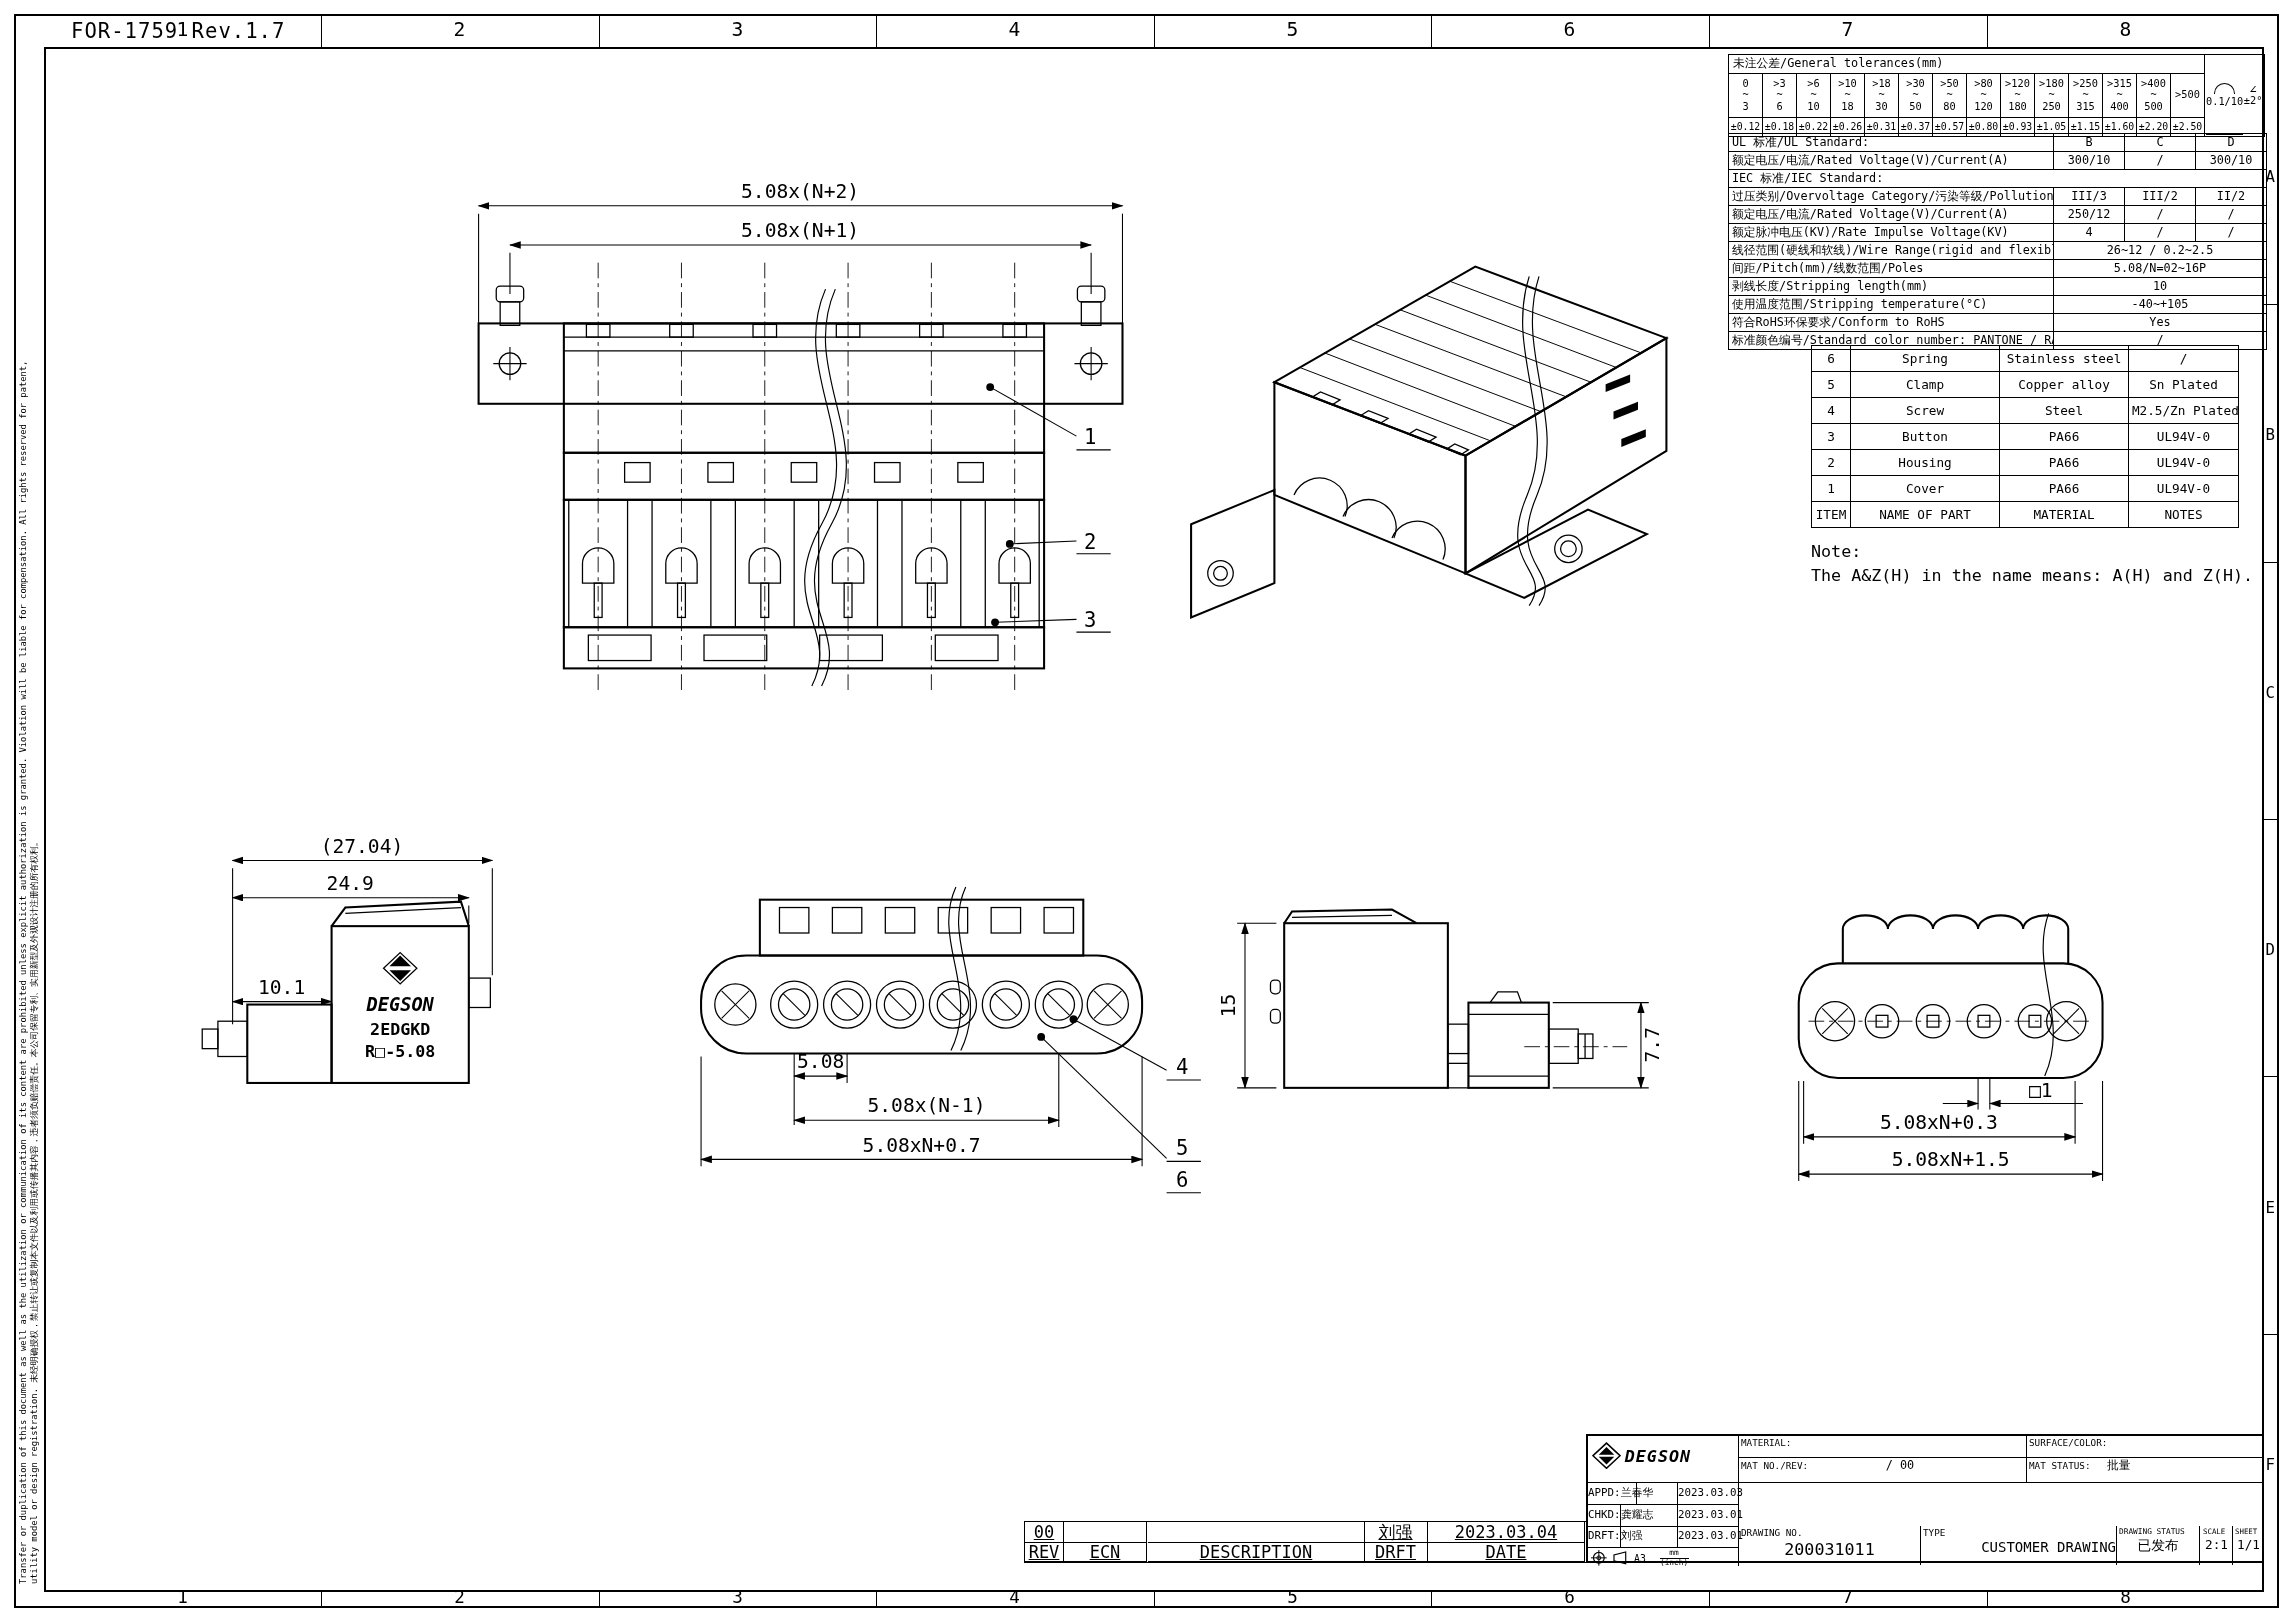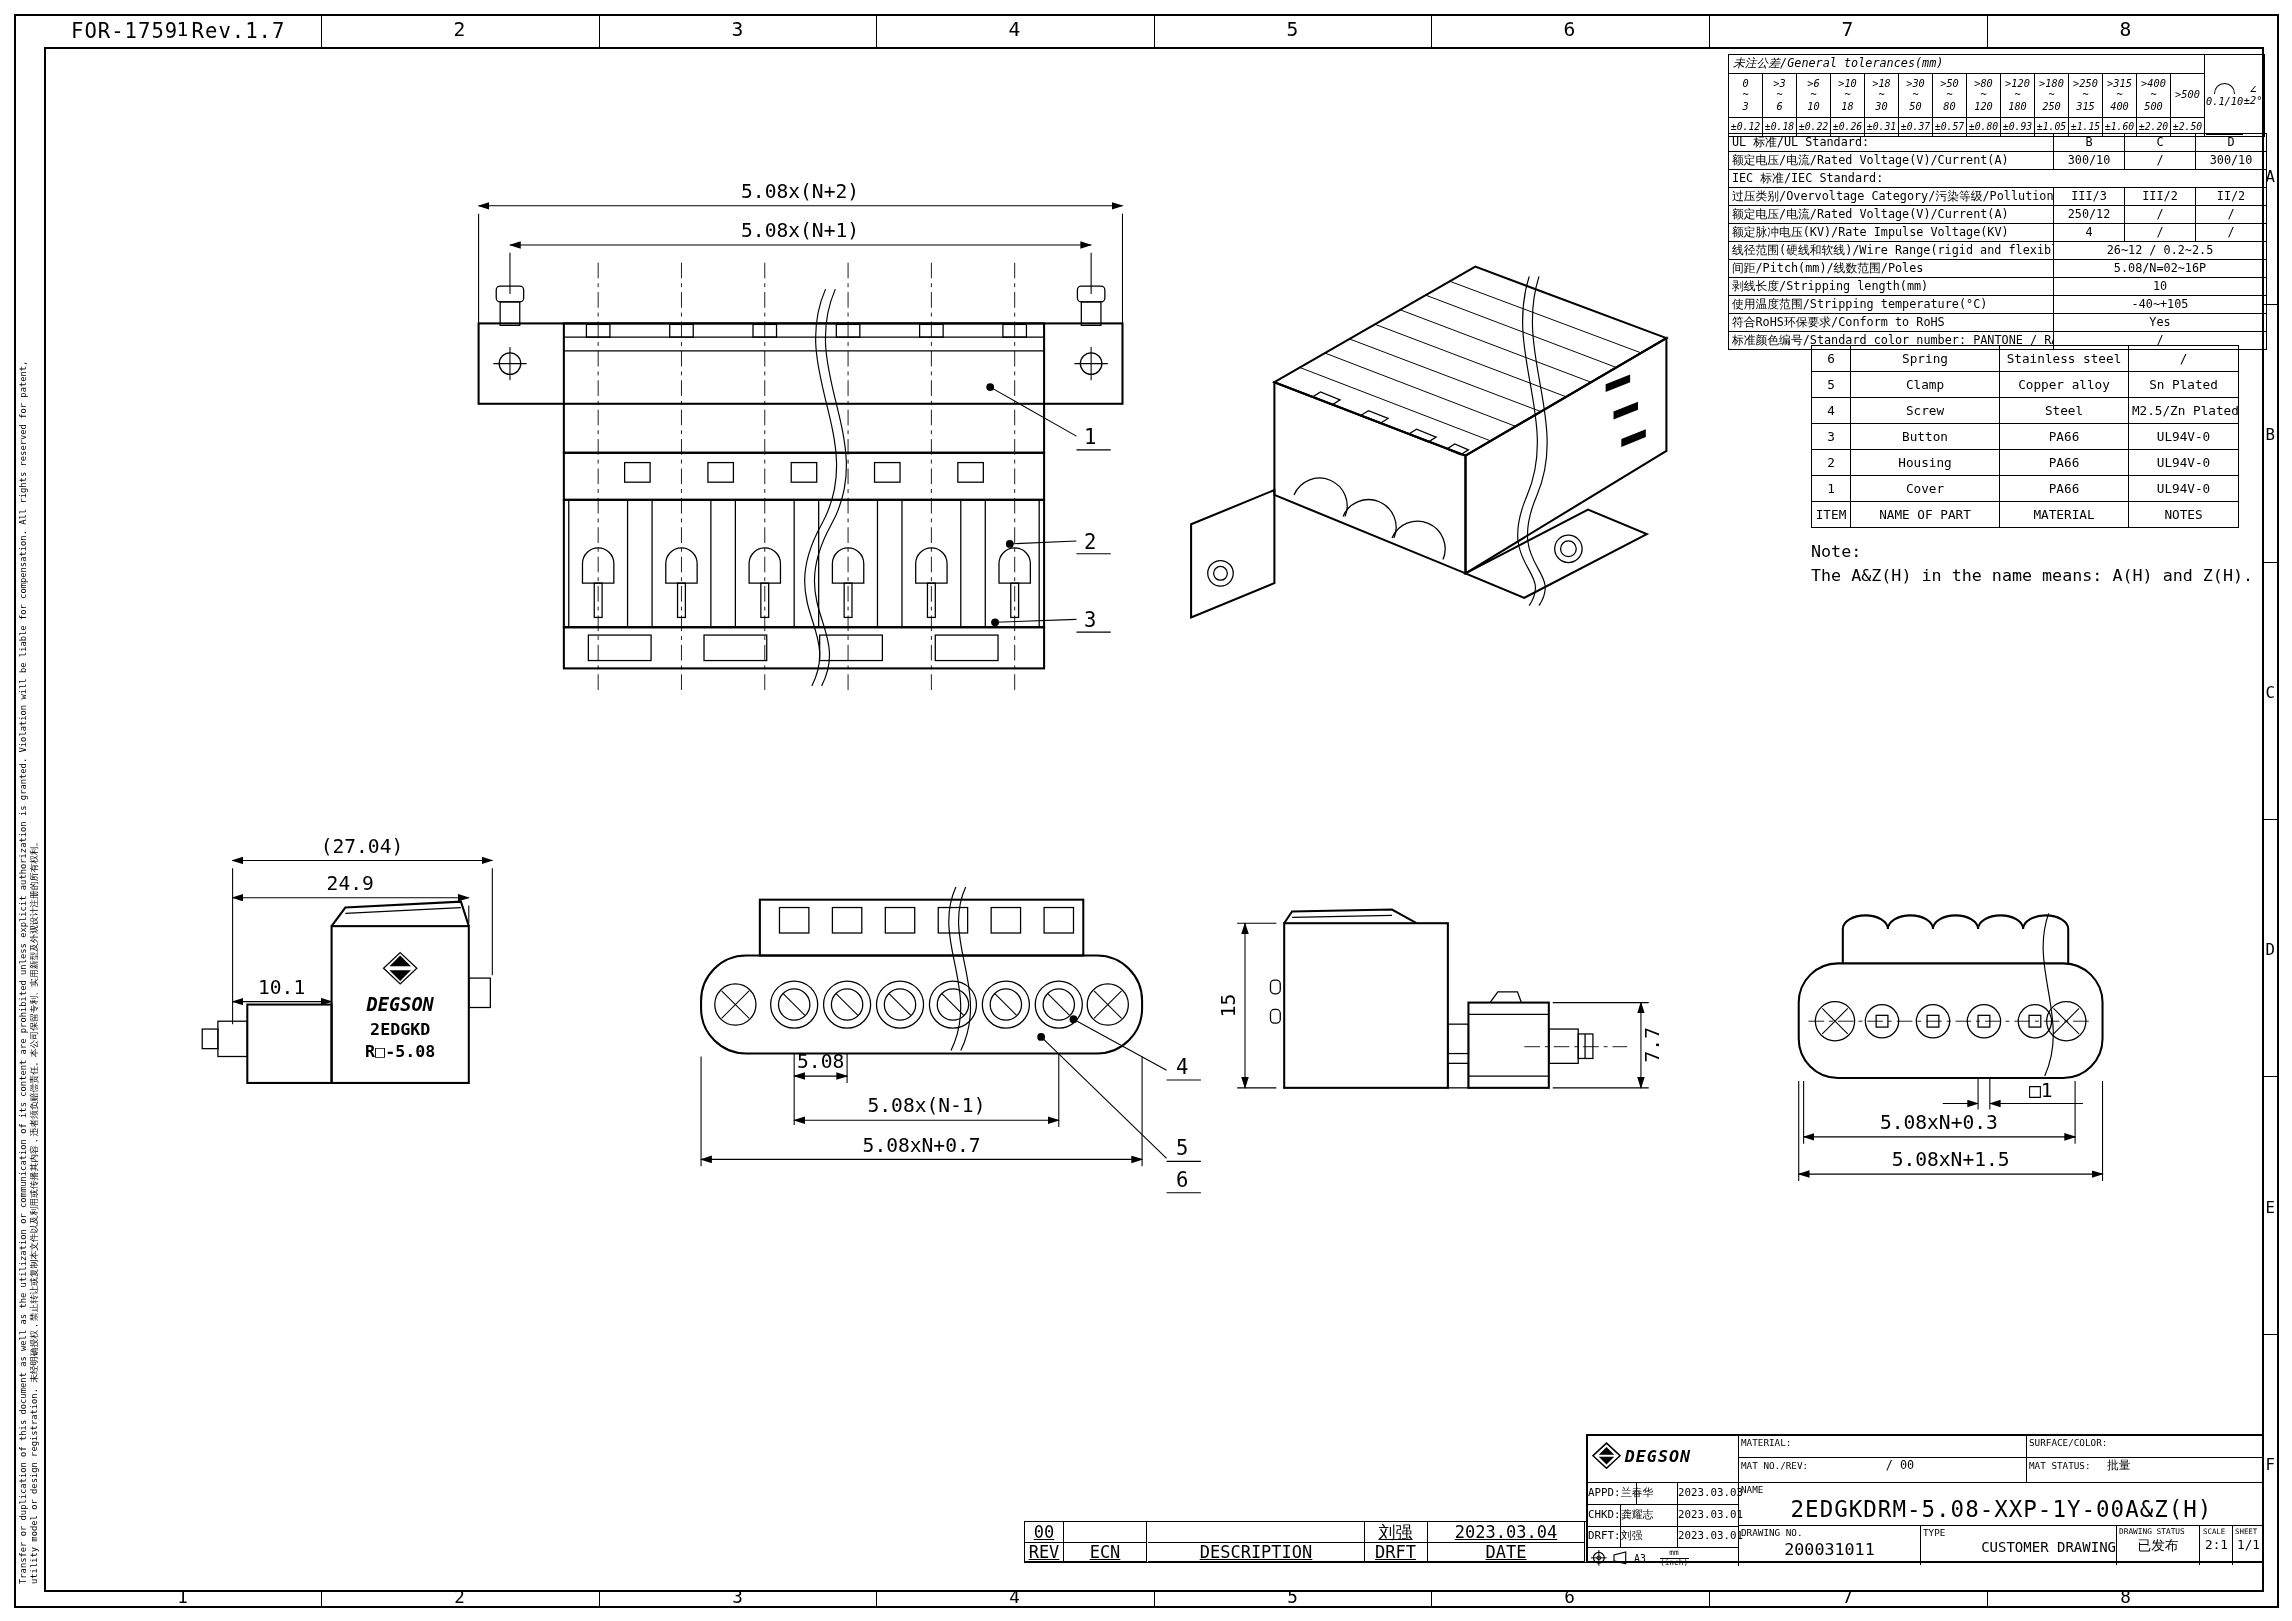--- a/index.html
+++ b/index.html
@@ -17,21 +17,21 @@
   .ruler-num.bottom{top:1589px;height:17.6px;font-size:17.6px;line-height:17.6px;}
   .ruler-letter{left:2262px;width:16.7px;display:flex;align-items:center;justify-content:center;font-size:15.7px;}
   .form-no{left:71px;top:18.6px;font-size:20.6px;letter-spacing:1px;}
   
   .vtext{left:17.6px;top:1584px;width:1514px;transform:rotate(-90deg);transform-origin:0 0;
          font-size:8.8px;line-height:1.3;white-space:nowrap;}
   
   table{border-collapse:collapse;table-layout:fixed;}
   td{border:1.4px solid #000;padding:0 2.9px;overflow:hidden;white-space:nowrap;}
   .tol-table{left:1728px;top:54px;width:537px;}
-  .tol-table table{width:537px;font-style:italic;}
+  .tol-table table{width:537px;}
   .tol-table td{font-size:10.3px;text-align:center;padding:0 1px;}
   .tol-table .ttl{text-align:left;font-size:11.8px;height:17.6px;padding-left:3.9px;}
   .tol-table .rng{white-space:pre-line;line-height:1.12;height:43px;font-size:10.3px;}
   .tol-table .tol{height:18.6px;font-size:9.8px;padding:0;}
   .symcell{padding:0;}
   .symbox{display:flex;flex-direction:row;height:79px;}
   .symbox>div{flex:1;display:flex;flex-direction:column;align-items:center;justify-content:center;font-size:10.3px;}
   .symbox>div:first-child{border-bottom:1.4px solid #000;}
   .arc-icon{width:19.6px;height:9.8px;border:1.6px solid #000;border-bottom:none;border-radius:19.6px 19.6px 0 0;margin-bottom:1px;}
   .angle-glyph{font-size:12.7px;line-height:9.8px;}
@@ -698,24 +698,20 @@
   </div>
   <div class="cell" style="left:151px;top:21.6px;width:288px;height:25.5px">
     <span class="sm" style="display:inline-block">MAT NO./REV:</span>
     <span style="font-size:11.8px;margin-left:69px">/ 00</span>
   </div>
   <div class="cell noR" style="left:439px;top:21.6px;width:237px;height:25.5px">
     <span class="sm" style="display:inline-block">MAT STATUS:</span>
     <span style="font-size:11.8px;margin-left:7.8px">批量</span>
   </div>
 
-  <div class="cell noR" style="left:151px;top:47px;width:525px;height:43px">
-    <span class="sm">NAME</span>
-    <div class="big-name">2EDGKDRM-5.08-XXP-1Y-00A&amp;Z(H)</div>
-  </div>
 
   <div class="cell noB" style="left:151px;top:90px;width:182px;height:39px">
     <span class="sm">DRAWING NO.</span>
     <div style="font-size:16.7px;text-align:center">200031011</div>
   </div>
   <div class="cell noB" style="left:333px;top:90px;width:196px;height:39px">
     <span class="sm">TYPE</span>
     <div style="font-size:14px;text-align:right">CUSTOMER DRAWING</div>
   </div>
   <div class="cell noB" style="left:529px;top:90px;width:83px;height:39px">

